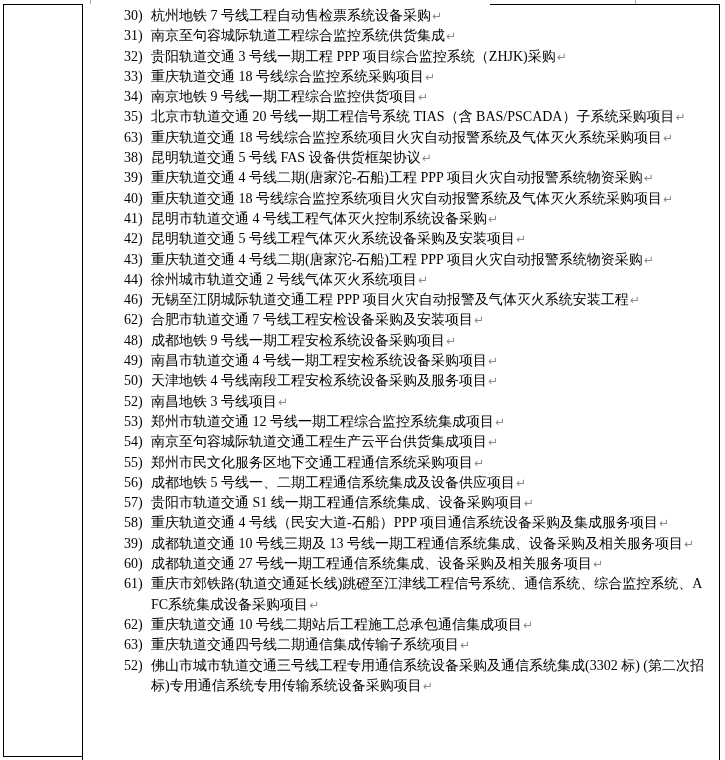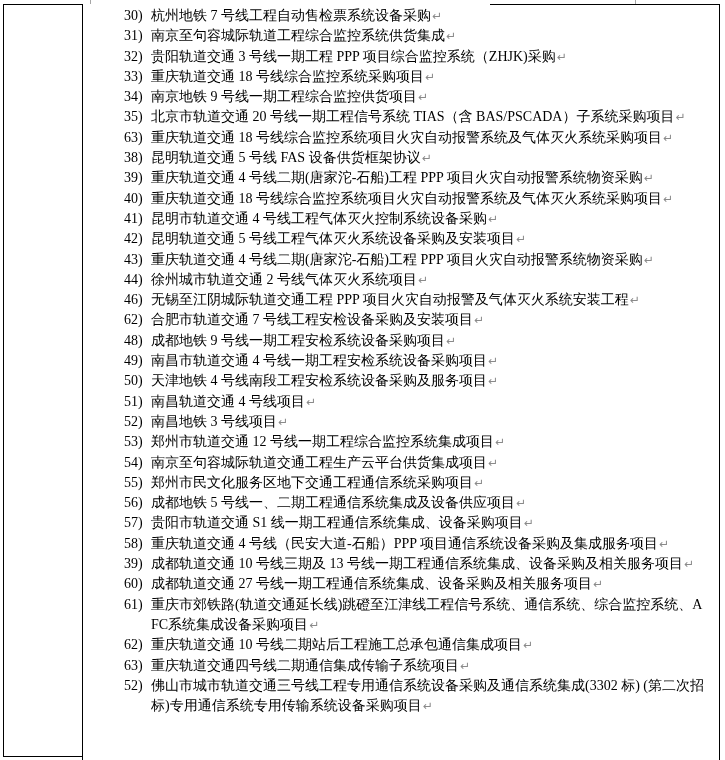--- a/index.html
+++ b/index.html
@@ -123,24 +123,20 @@
         </div>
         <div class="row">
           <span class="num">49)</span>
           <span class="txt"><span>南昌市轨道交通 4 号线一期工程安检系统设备采购项目</span><span class="pmark">↵</span></span>
         </div>
         <div class="row">
           <span class="num">50)</span>
           <span class="txt"><span>天津地铁 4 号线南段工程安检系统设备采购及服务项目</span><span class="pmark">↵</span></span>
         </div>
         <div class="row">
-          <span class="num">51)</span>
-          <span class="txt"><span>南昌轨道交通 4 号线项目</span><span class="pmark">↵</span></span>
-        </div>
-        <div class="row">
           <span class="num">52)</span>
           <span class="txt"><span>南昌地铁 3 号线项目</span><span class="pmark">↵</span></span>
         </div>
         <div class="row">
           <span class="num">53)</span>
           <span class="txt"><span>郑州市轨道交通 12 号线一期工程综合监控系统集成项目</span><span class="pmark">↵</span></span>
         </div>
         <div class="row">
           <span class="num">54)</span>
           <span class="txt"><span>南京至句容城际轨道交通工程生产云平台供货集成项目</span><span class="pmark">↵</span></span>

